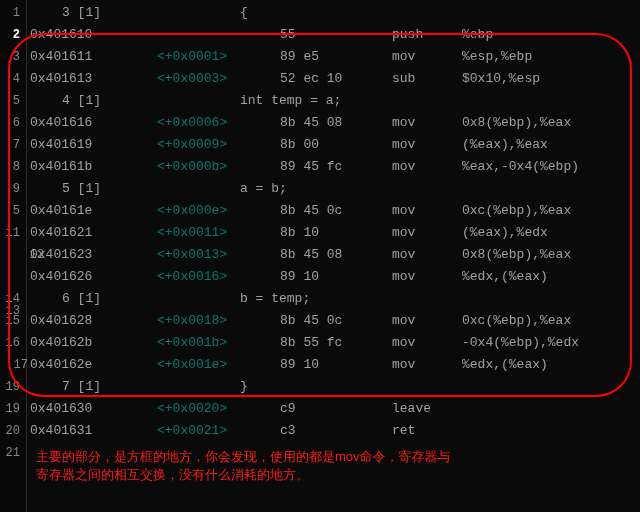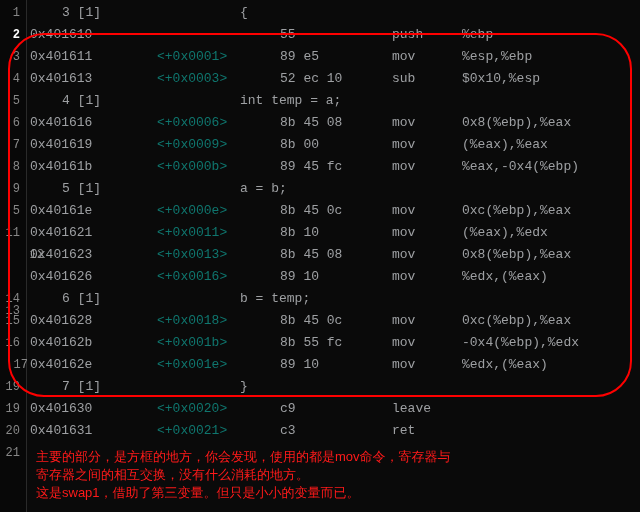--- a/index.html
+++ b/index.html
@@ -134,14 +134,13 @@
       <div class="row" style="top: 354px;"><span class="addr c-addr">0x40162e</span><span class="off c-off">&lt;+0x001e&gt;</span><span class="hex c-hex">89 10</span><span class="mnem c-mnem">mov</span><span class="oper c-oper">%edx,(%eax)</span></div>
       <div class="row" style="top: 376px;"><span class="sec c-sec">7 [1]</span><span class="src c-src">}</span></div>
       <div class="row" style="top: 398px;"><span class="addr c-addr">0x401630</span><span class="off c-off">&lt;+0x0020&gt;</span><span class="hex c-hex">c9</span><span class="mnem c-mnem">leave</span></div>
       <div class="row" style="top: 420px;"><span class="addr c-addr">0x401631</span><span class="off c-off">&lt;+0x0021&gt;</span><span class="hex c-hex">c3</span><span class="mnem c-mnem">ret</span></div>
     </div>
 
   <div class="box" id="box" style="left: 8px; top: 33px; width: 620px; height: 360px;"></div>
 
   <div class="annot" style="top:466px">寄存器之间的相互交换，没有什么消耗的地方。</div>
   <div class="annot" style="top:448px">主要的部分，是方框的地方，你会发现，使用的都是mov命令，寄存器与</div>
-  <div class="annot" style="top:484px">这是swap1，借助了第三变量。但只是小小的变量而已。</div>
 </div>
 
 </body></html>

